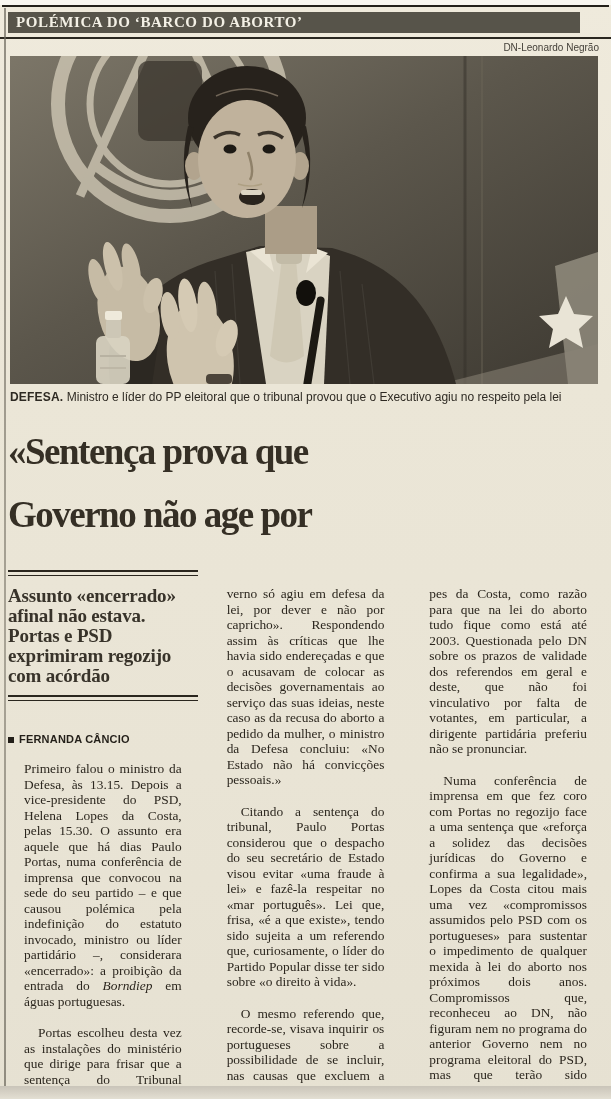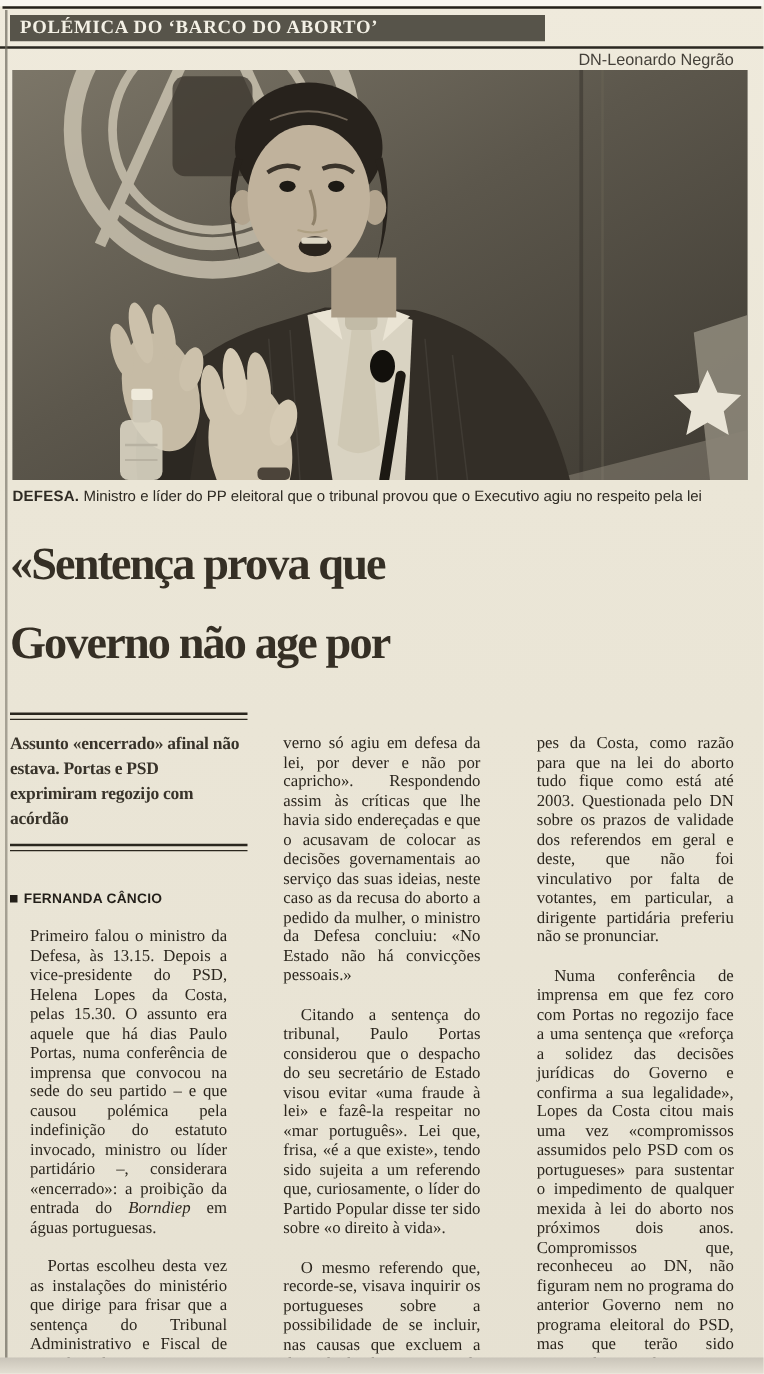--- a/index.html
+++ b/index.html
@@ -13,36 +13,36 @@
     box-sizing:border-box;
     padding-top:12px;
   }
   .top-white{position:absolute;top:0;left:0;width:100%;height:5px;background:#f8f6f0;}
   .top-rule{position:absolute;top:5px;left:2px;width:607px;height:2px;background:#23201a;}
   .left-edge{position:absolute;top:8px;left:4px;width:2px;height:1085px;background:linear-gradient(180deg,#6b675c,#8d887b 60%,#6b675c);opacity:.7;}
   .bottom-band{position:absolute;bottom:0;left:0;width:100%;height:13px;
     background:linear-gradient(180deg,#c9c4b9 0%,#d9d4c8 60%,#e3dfd3 100%);}
 
   .kicker-bar{
-    margin-left:8px;width:428px;height:21px;
+    margin-left:8px;width:572px;height:21px;
     background:#57544a;
     display:flex;align-items:center;
     padding-left:8px;box-sizing:border-box;
   }
   .kicker-bar span{
     color:#f3f0e5;font-weight:bold;font-size:15px;letter-spacing:.6px;
     font-family:"Liberation Serif","DejaVu Serif",serif;white-space:nowrap;
   }
   .kicker-rule{margin-top:4px;width:611px;height:2px;background:#2a2720;}
 
   .photo-credit{
-    margin-top:3px;margin-right:24px;
+    margin-top:3px;margin-right:12px;
     text-align:right;
     font-family:"Liberation Sans","DejaVu Sans",sans-serif;
-    font-size:13px;color:#45413a;height:12px;line-height:12px;
+    font-size:10px;color:#45413a;height:12px;line-height:12px;
   }
   .photo{
     margin:2px 0 0 10px;width:588px;height:328px;
     background:#4c4840;overflow:hidden;
   }
   .photo svg{display:block;width:100%;height:100%;}
 
   .caption{
     margin:6px 10px 0 10px;
     font-family:"Liberation Sans","DejaVu Sans",sans-serif;
@@ -59,21 +59,21 @@
 
   .content{
     margin:24px 8px 0 8px;
     display:flex;gap:13px;
   }
   .col{flex:1 1 0;min-width:0;}
 
   .double-rule{height:3px;border-top:2px solid #2a261e;border-bottom:1.5px solid #2a261e;}
   .standfirst-text{
     margin:10px 0 9px 0;
-    font-size:14px;line-height:20px;
+    font-size:19px;line-height:20px;
     font-weight:bold;color:#38332a;letter-spacing:-.2px;
   }
   .byline{
     margin:32px 0 2px 0;
     font-family:"Liberation Sans","DejaVu Sans",sans-serif;
     font-size:11px;font-weight:bold;color:#231f19;letter-spacing:.2px;
   }
   .byline .bullet{
     display:inline-block;width:6px;height:6px;background:#231f19;margin-right:5px;
   }

